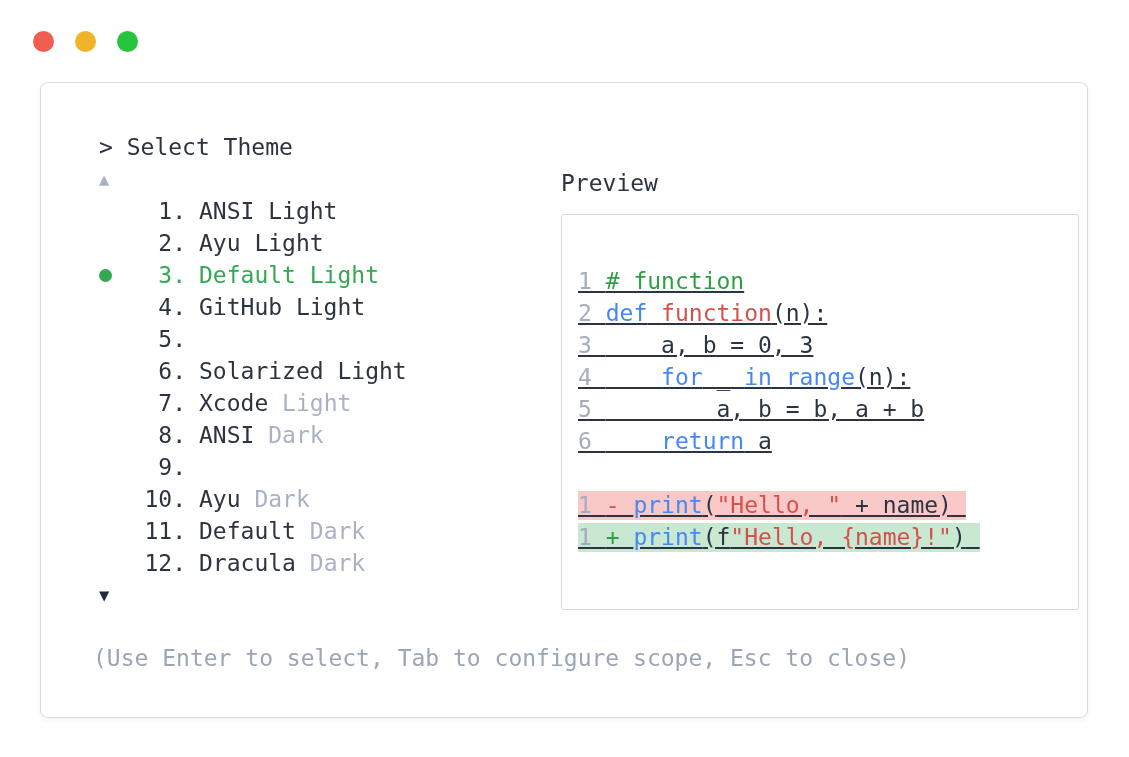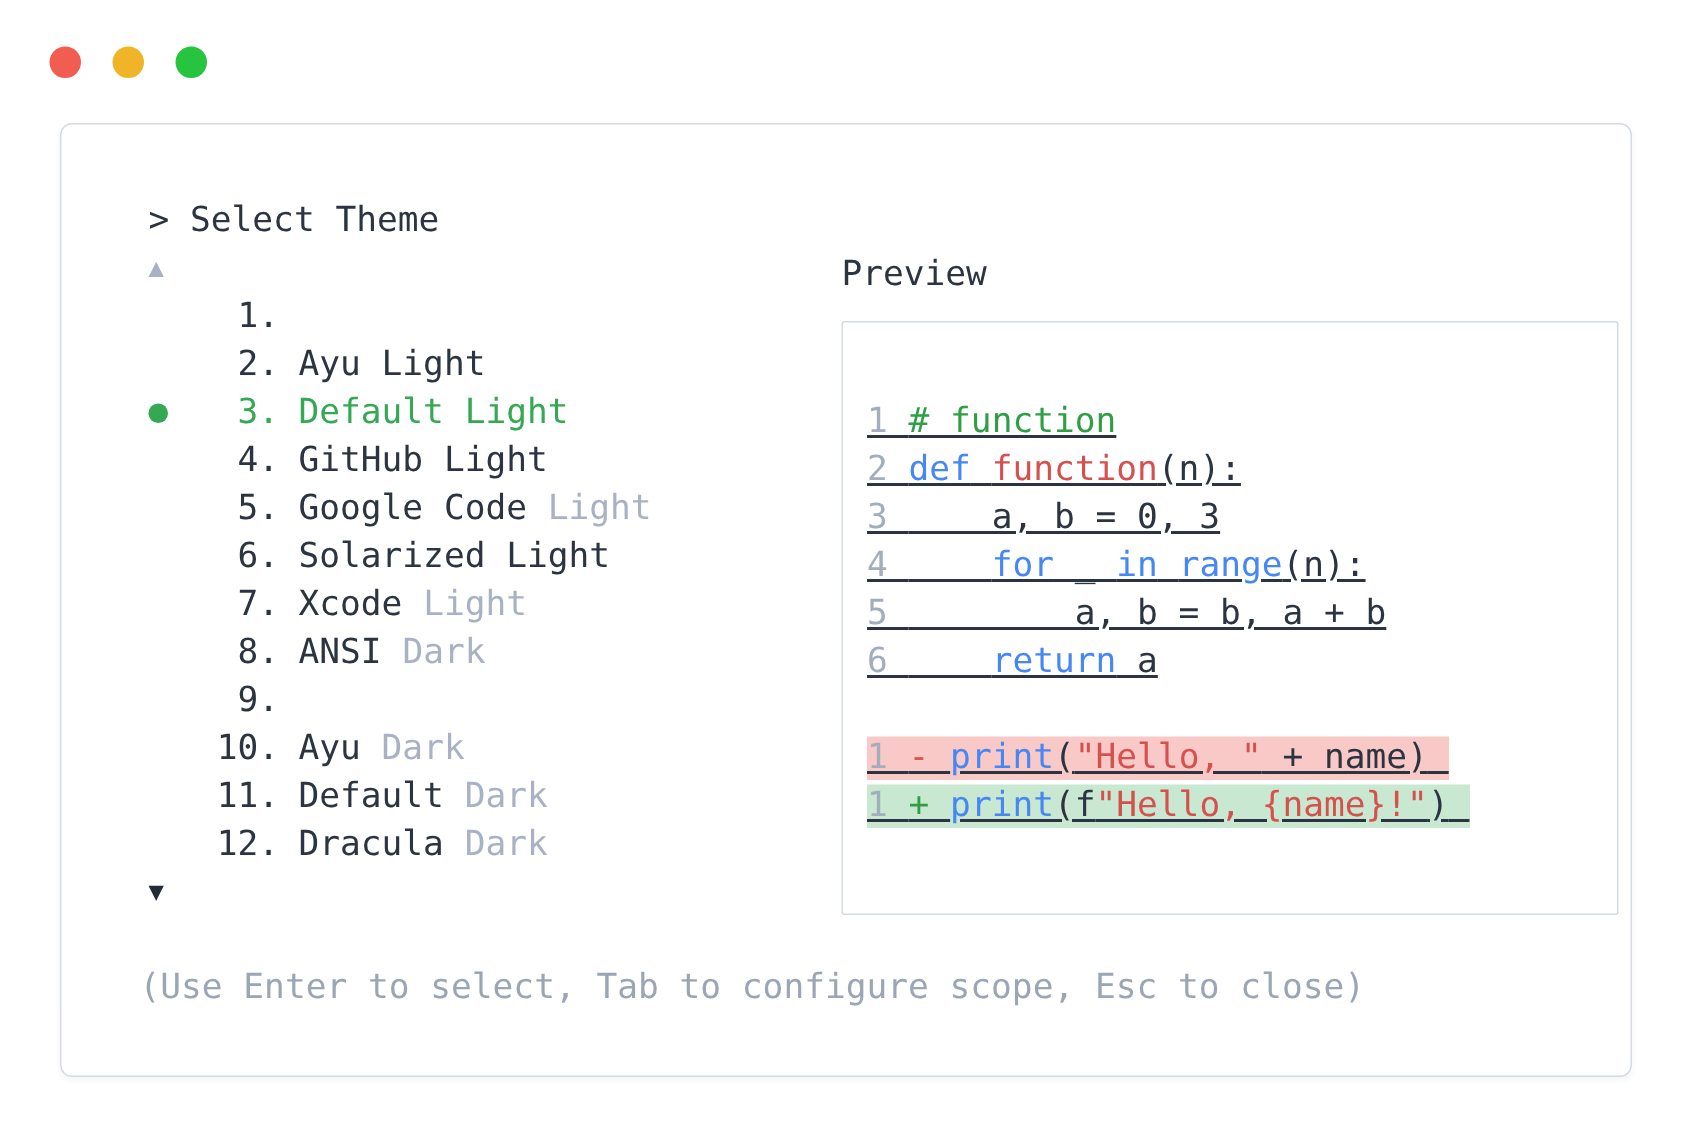--- a/index.html
+++ b/index.html
@@ -83,20 +83,21 @@
 
 <div class="panel">
 
   <div class="left-col">
     <div class="row prompt">&gt; Select Theme</div>
     <div class="row arrow-up">▲</div>
     <div id="theme-list">
         <div class="trow">
           <span class="marker"></span>
           <span class="num">1.</span>
+          <span class="label"><span>ANSI Light</span></span>
         </div>
         <div class="trow">
           <span class="marker"></span>
           <span class="num">2.</span>
           <span class="label"><span>Ayu Light</span></span>
         </div>
         <div class="trow">
           <span class="marker">
             <span class="dot"></span>
           </span>
@@ -104,21 +105,20 @@
           <span class="label"><span class="sel">Default Light</span></span>
         </div>
         <div class="trow">
           <span class="marker"></span>
           <span class="num">4.</span>
           <span class="label"><span>GitHub Light</span></span>
         </div>
         <div class="trow">
           <span class="marker"></span>
           <span class="num">5.</span>
-          <span class="label"><span>Google Code </span><span class="muted">Light</span></span>
         </div>
         <div class="trow">
           <span class="marker"></span>
           <span class="num">6.</span>
           <span class="label"><span>Solarized Light</span></span>
         </div>
         <div class="trow">
           <span class="marker"></span>
           <span class="num">7.</span>
           <span class="label"><span>Xcode </span><span class="muted">Light</span></span>

